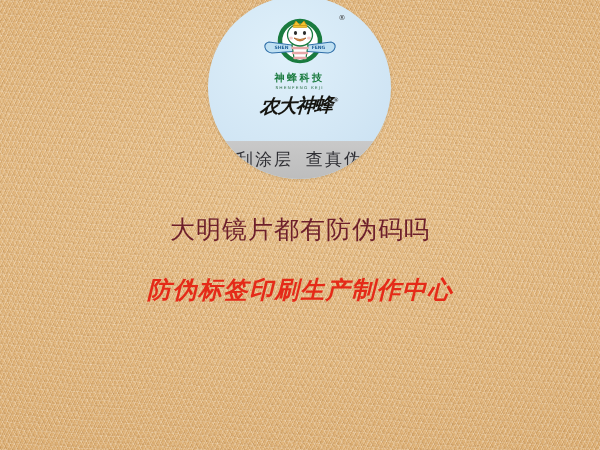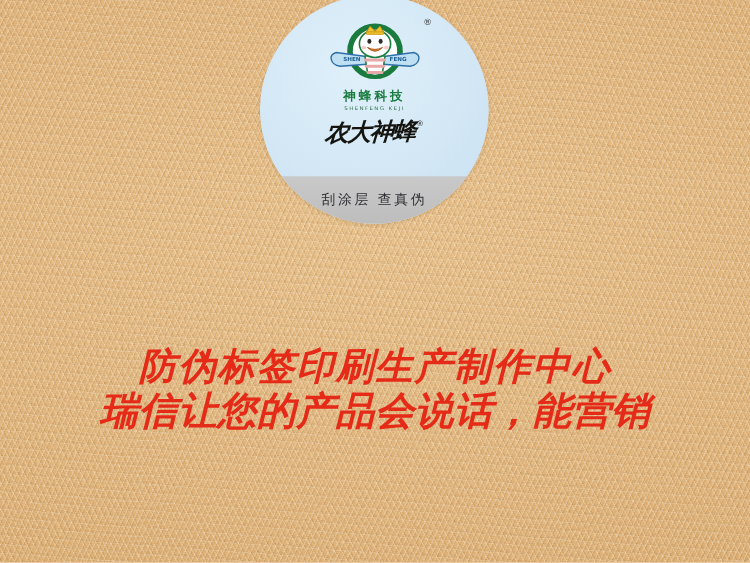--- a/index.html
+++ b/index.html
@@ -69,22 +69,22 @@
     left: 0;
     right: 0;
     bottom: 0;
     height: 38px;
     background: linear-gradient(180deg, #c9c9c9 0%, #c4c4c4 40%, #bdbdbd 100%);
     display: flex;
     align-items: center;
     justify-content: center;
   }
   #sticker-band-text {
-    font-family: Liberation Sans, sans-serif;
-    font-size: 11px;
+    font-family: Liberation Mono, monospace;
+    font-size: 17px;
     color: #2e2e33;
     letter-spacing: 2.2px;
     white-space: nowrap;
     font-weight: 500;
     transform: translateY(-1px);
   }
 
   
   #logo-block {
     position: absolute;
@@ -169,21 +169,21 @@
   }
   .promo-line {
     font-family: "DejaVu Serif", serif;
     color: #e52a18;
     white-space: nowrap;
     font-weight: bold;
     font-style: italic;
     line-height: 1.18;
   }
   #promo-line-1 {
-    font-size: 30px;
+    font-size: 24px;
     letter-spacing: 1.5px;
   }
   #promo-line-2 {
     font-size: 31px;
     letter-spacing: 0.5px;
   }
 </style>
 </head>
 <body>
 
@@ -239,19 +239,19 @@
         <span id="brand-calligraphy">农大神蜂</span>
         <span id="calligraphy-reg-mark">®</span>
       </div>
     </div>
 
     <div id="sticker-gray-band">
       <span id="sticker-band-text">刮涂层 查真伪</span>
     </div>
   </div>
 
+  <div id="headline">大明镜片都有防伪码吗</div>
 
   <div id="promo-lines">
     <div class="promo-line" id="promo-line-1">防伪标签印刷生产制作中心</div>
-    <div class="promo-line" id="promo-line-2">瑞信让您的产品会说话，能营销</div>
   </div>
 
 </div>
 
 </body></html>

